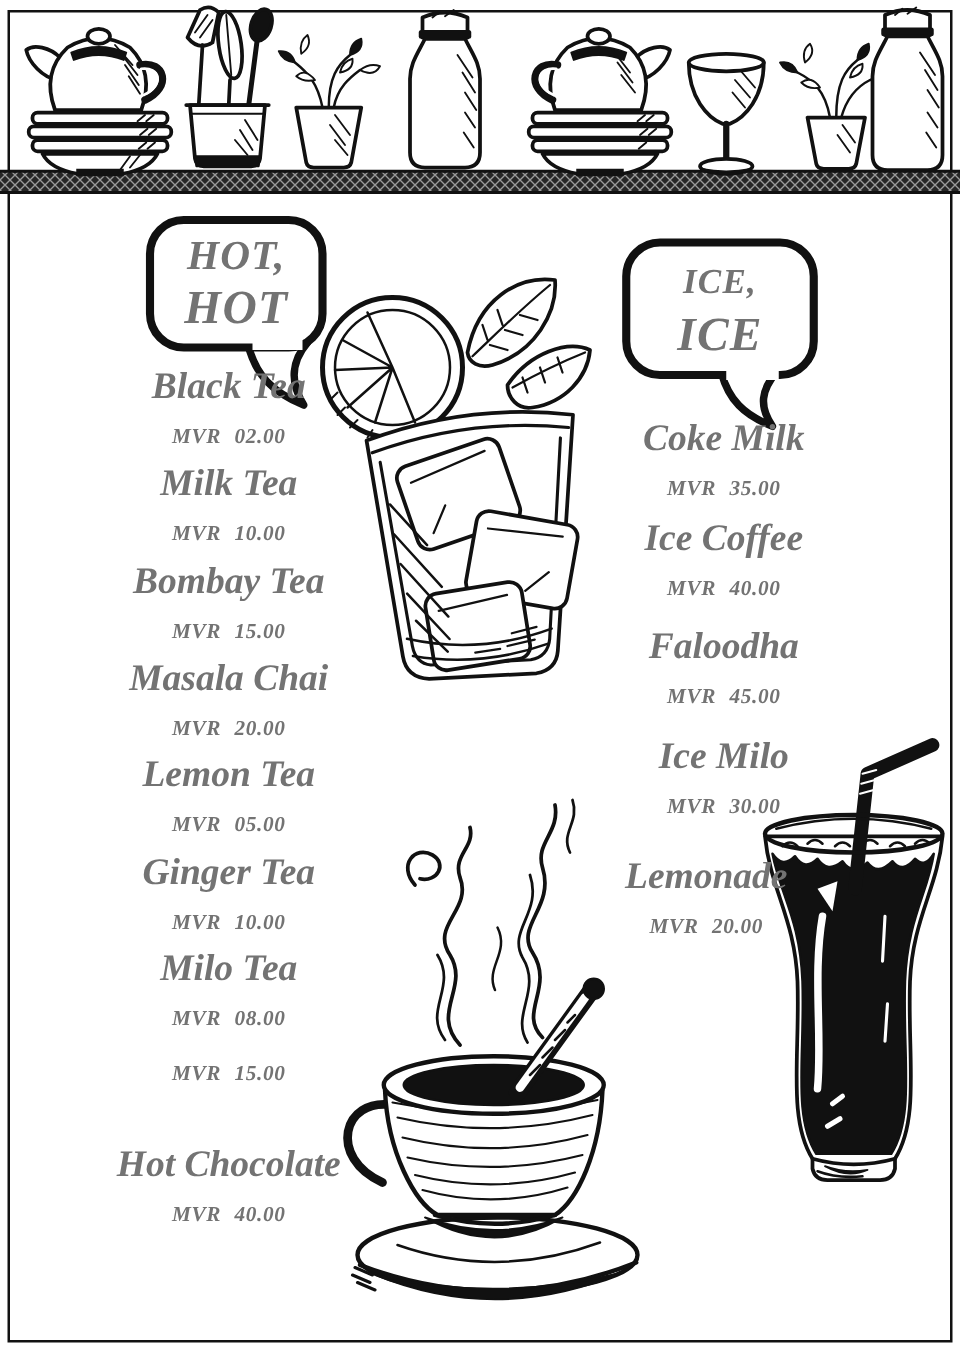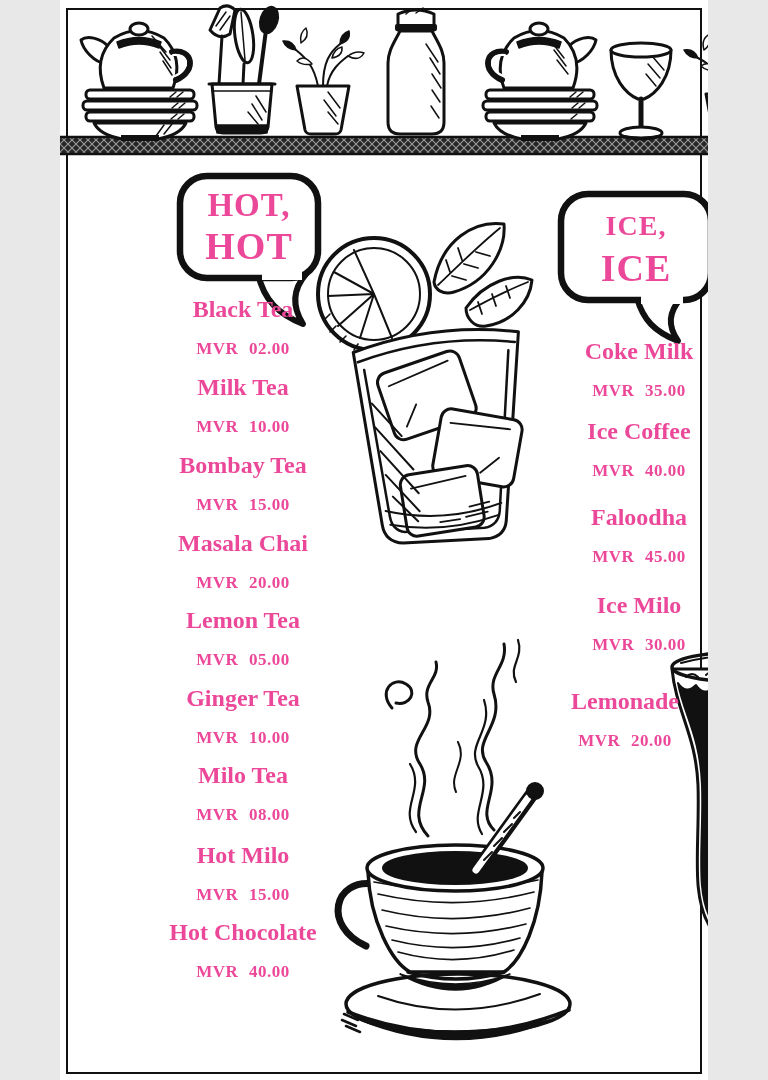--- a/index.html
+++ b/index.html
@@ -1,35 +1,35 @@
 <!DOCTYPE html>
 <html><head>
 <meta charset="utf-8">
 <style>
   html,body{margin:0;padding:0;background:#e8e8e8;}
   .page{
-    position:relative;width:648px;height:1080px;margin:0 auto;
+    position:relative;width:768px;height:1080px;margin:0 auto;
     background:#ffffff;overflow:hidden;
-    font-family:"Liberation Serif","DejaVu Serif",serif;color:#ec4899;
+    font-family:"Liberation Serif","DejaVu Serif",serif;color:#737373;font-style:italic;
   }
   .frame{
     position:absolute;left:6px;top:8px;right:6px;bottom:6px;
     border:2px solid #111;pointer-events:none;
   }
   svg{position:absolute;display:block;}
   .sketch{fill:none;stroke:#111;stroke-width:3;stroke-linecap:round;stroke-linejoin:round;}
   
   .bubble-text{
     position:absolute;text-align:center;font-weight:bold;line-height:1;
   }
   .bubble-text .l1{font-size:33px;line-height:38px;letter-spacing:1px;}
   .bubble-text .l2{font-size:38px;line-height:44px;letter-spacing:1px;}
   
   .menu-item{position:absolute;width:300px;text-align:center;}
-  .item-name{font-size:24px;line-height:36px;font-weight:bold;}
+  .item-name{font-size:30px;line-height:36px;font-weight:bold;}
   .item-price{font-size:17px;line-height:20px;font-weight:bold;margin-top:12px;
               letter-spacing:0.5px;word-spacing:6px;}
 </style>
 </head>
 <body>
 
 <div class="page">
 
   <div class="frame"></div>
 
@@ -290,21 +290,20 @@
     </div>
     <div class="menu-item" style="left:33px;top:680px">
       <div class="item-name">Ginger Tea</div>
       <div class="item-price">MVR 10.00</div>
     </div>
     <div class="menu-item" style="left:33px;top:757px">
       <div class="item-name">Milo Tea</div>
       <div class="item-price">MVR 08.00</div>
     </div>
     <div class="menu-item" style="left:33px;top:837px">
-      <div class="item-name">Hot Milo</div>
       <div class="item-price">MVR 15.00</div>
     </div>
     <div class="menu-item" style="left:33px;top:914px">
       <div class="item-name">Hot Chocolate</div>
       <div class="item-price">MVR 40.00</div>
     </div>
   </div>
 
   <div>
     <div class="menu-item" style="left:429px;top:333px">

